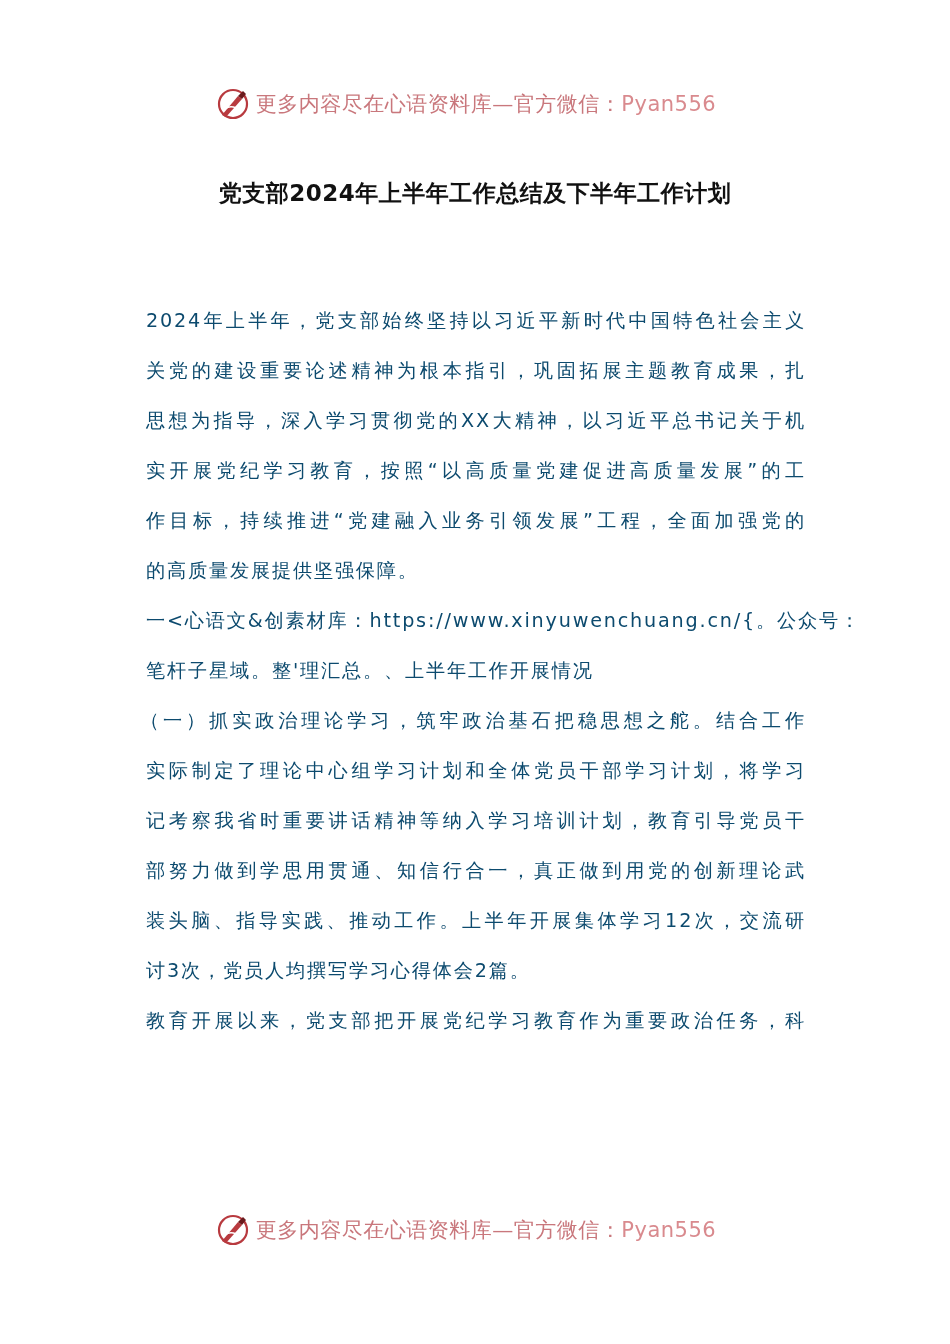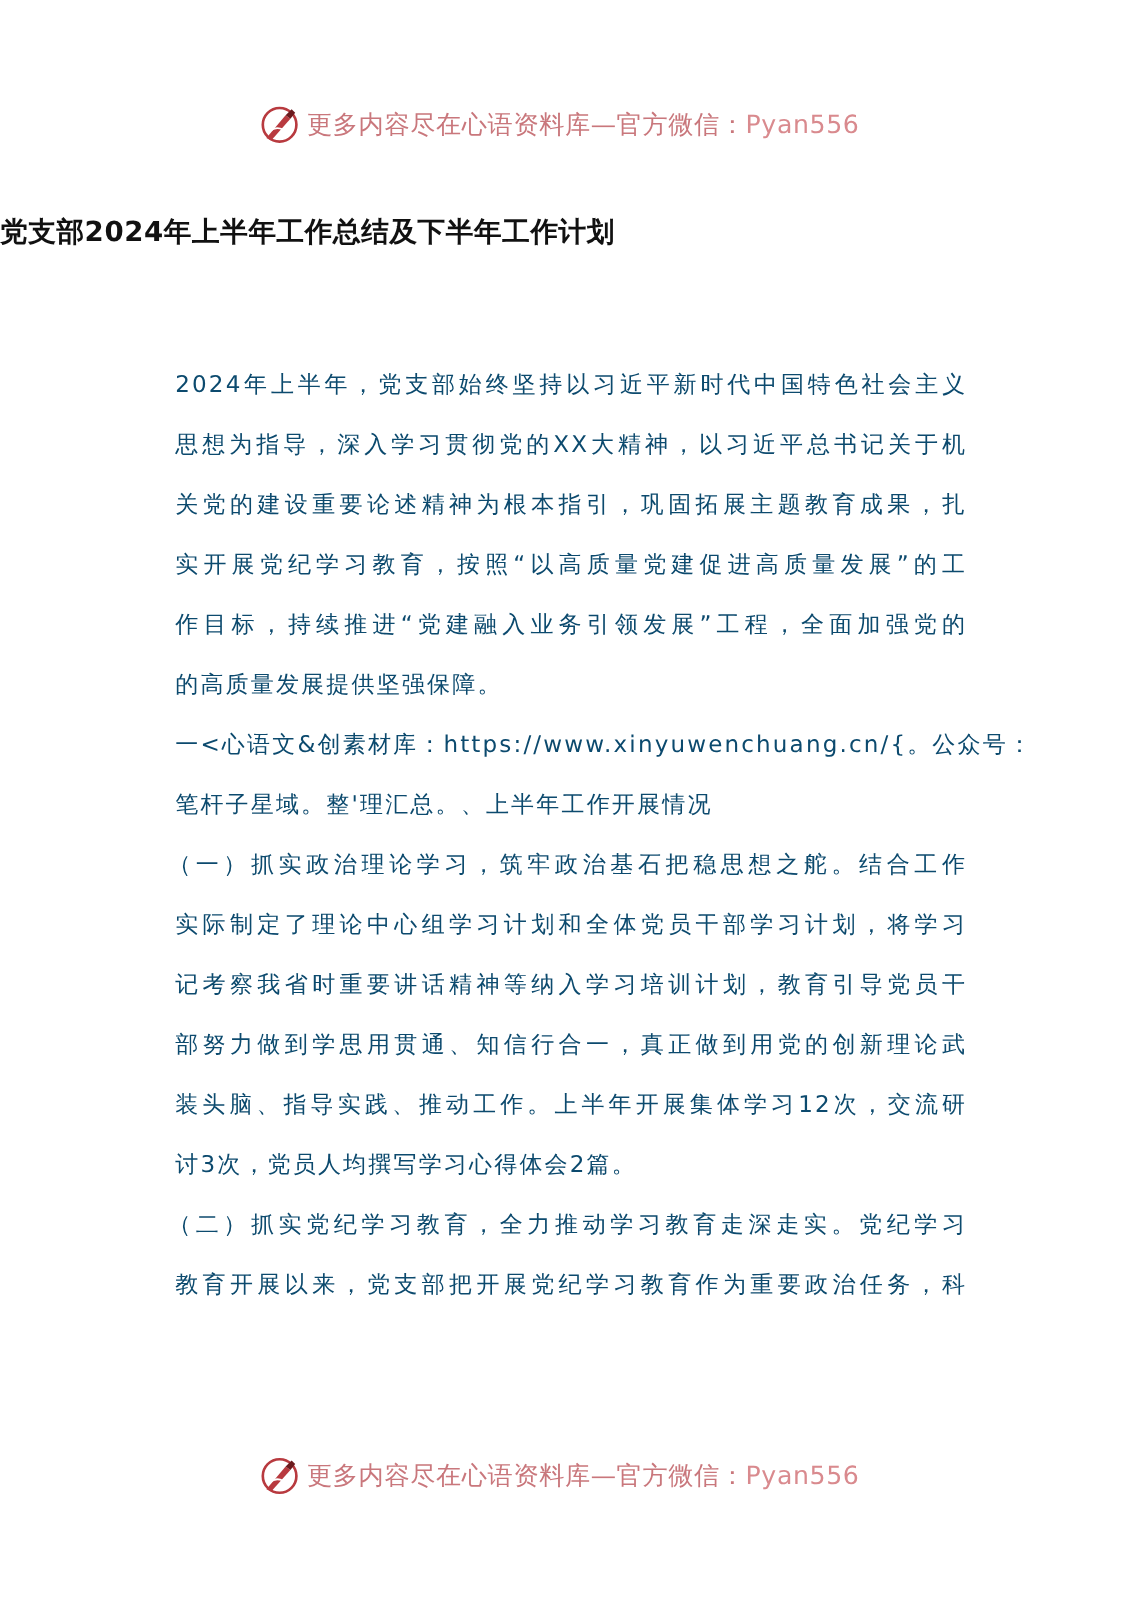--- a/index.html
+++ b/index.html
@@ -41,21 +41,21 @@
     }
     .wm-text .wm-id {
       font-family: "DejaVu Sans", "Liberation Sans", sans-serif;
       color: #d98a8e;
     }
     .doc-title {
       position: absolute;
       top: 178px;
       left: 0;
       width: 950px;
-      text-align: left;
+      text-align: center;
       font-size: 23px;
       font-weight: bold;
       color: #111;
       letter-spacing: 0.5px;
     }
     .body-text {
       position: absolute;
       top: 296px;
       left: 146px;
       width: 660px;
@@ -90,34 +90,33 @@
       <path d="M9 22 Q14 18 20 21" fill="none" stroke="#ffffff" stroke-width="1.5"></path>
     </svg>
   </span>
   <span class="wm-text"><span>更多内容尽在心语资料库—官方微信：</span><span class="wm-id">Pyan556</span></span>
 </div>
 
 <div class="doc-title">党支部2024年上半年工作总结及下半年工作计划</div>
 
 <div class="body-text" id="body-lines">
     <span class="line">2024年上半年，党支部始终坚持以习近平新时代中国特色社会主义</span>
+    <span class="line">关党的建设重要论述精神为根本指引，巩固拓展主题教育成果，扎</span>
     <span class="line">思想为指导，深入学习贯彻党的XX大精神，以习近平总书记关于机</span>
-    <span class="line">关党的建设重要论述精神为根本指引，巩固拓展主题教育成果，扎</span>
     <span class="line">实开展党纪学习教育，按照“以高质量党建促进高质量发展”的工</span>
     <span class="line">作目标，持续推进“党建融入业务引领发展”工程，全面加强党的</span>
     <span class="line last">的高质量发展提供坚强保障。</span>
     <span class="line">一&lt;心语文&amp;创素材库：https://www.xinyuwenchuang.cn/{。公众号：</span>
     <span class="line last">笔杆子星域。整'理汇总。、上半年工作开展情况</span>
     <span class="line indent-paren">（一）抓实政治理论学习，筑牢政治基石把稳思想之舵。结合工作</span>
     <span class="line">实际制定了理论中心组学习计划和全体党员干部学习计划，将学习</span>
     <span class="line">记考察我省时重要讲话精神等纳入学习培训计划，教育引导党员干</span>
     <span class="line">部努力做到学思用贯通、知信行合一，真正做到用党的创新理论武</span>
     <span class="line">装头脑、指导实践、推动工作。上半年开展集体学习12次，交流研</span>
     <span class="line last">讨3次，党员人均撰写学习心得体会2篇。</span>
-    <span class="line indent-paren">（二）抓实党纪学习教育，全力推动学习教育走深走实。党纪学习</span>
     <span class="line">教育开展以来，党支部把开展党纪学习教育作为重要政治任务，科</span>
   </div>
 
 <div class="watermark bottom">
   <span class="wm-logo">
     <svg width="34" height="34" viewBox="0 0 34 34">
       <circle cx="17" cy="17" r="14" fill="none" stroke="#b83a3f" stroke-width="2.2"></circle>
       <path d="M6 28 L22 9 L26 12 L10 30 Z" fill="#b83a3f"></path>
       <path d="M22 9 L27 4 L30 7 L26 12 Z" fill="#6b1a1d"></path>
       <path d="M9 22 Q14 18 20 21" fill="none" stroke="#ffffff" stroke-width="1.5"></path>

